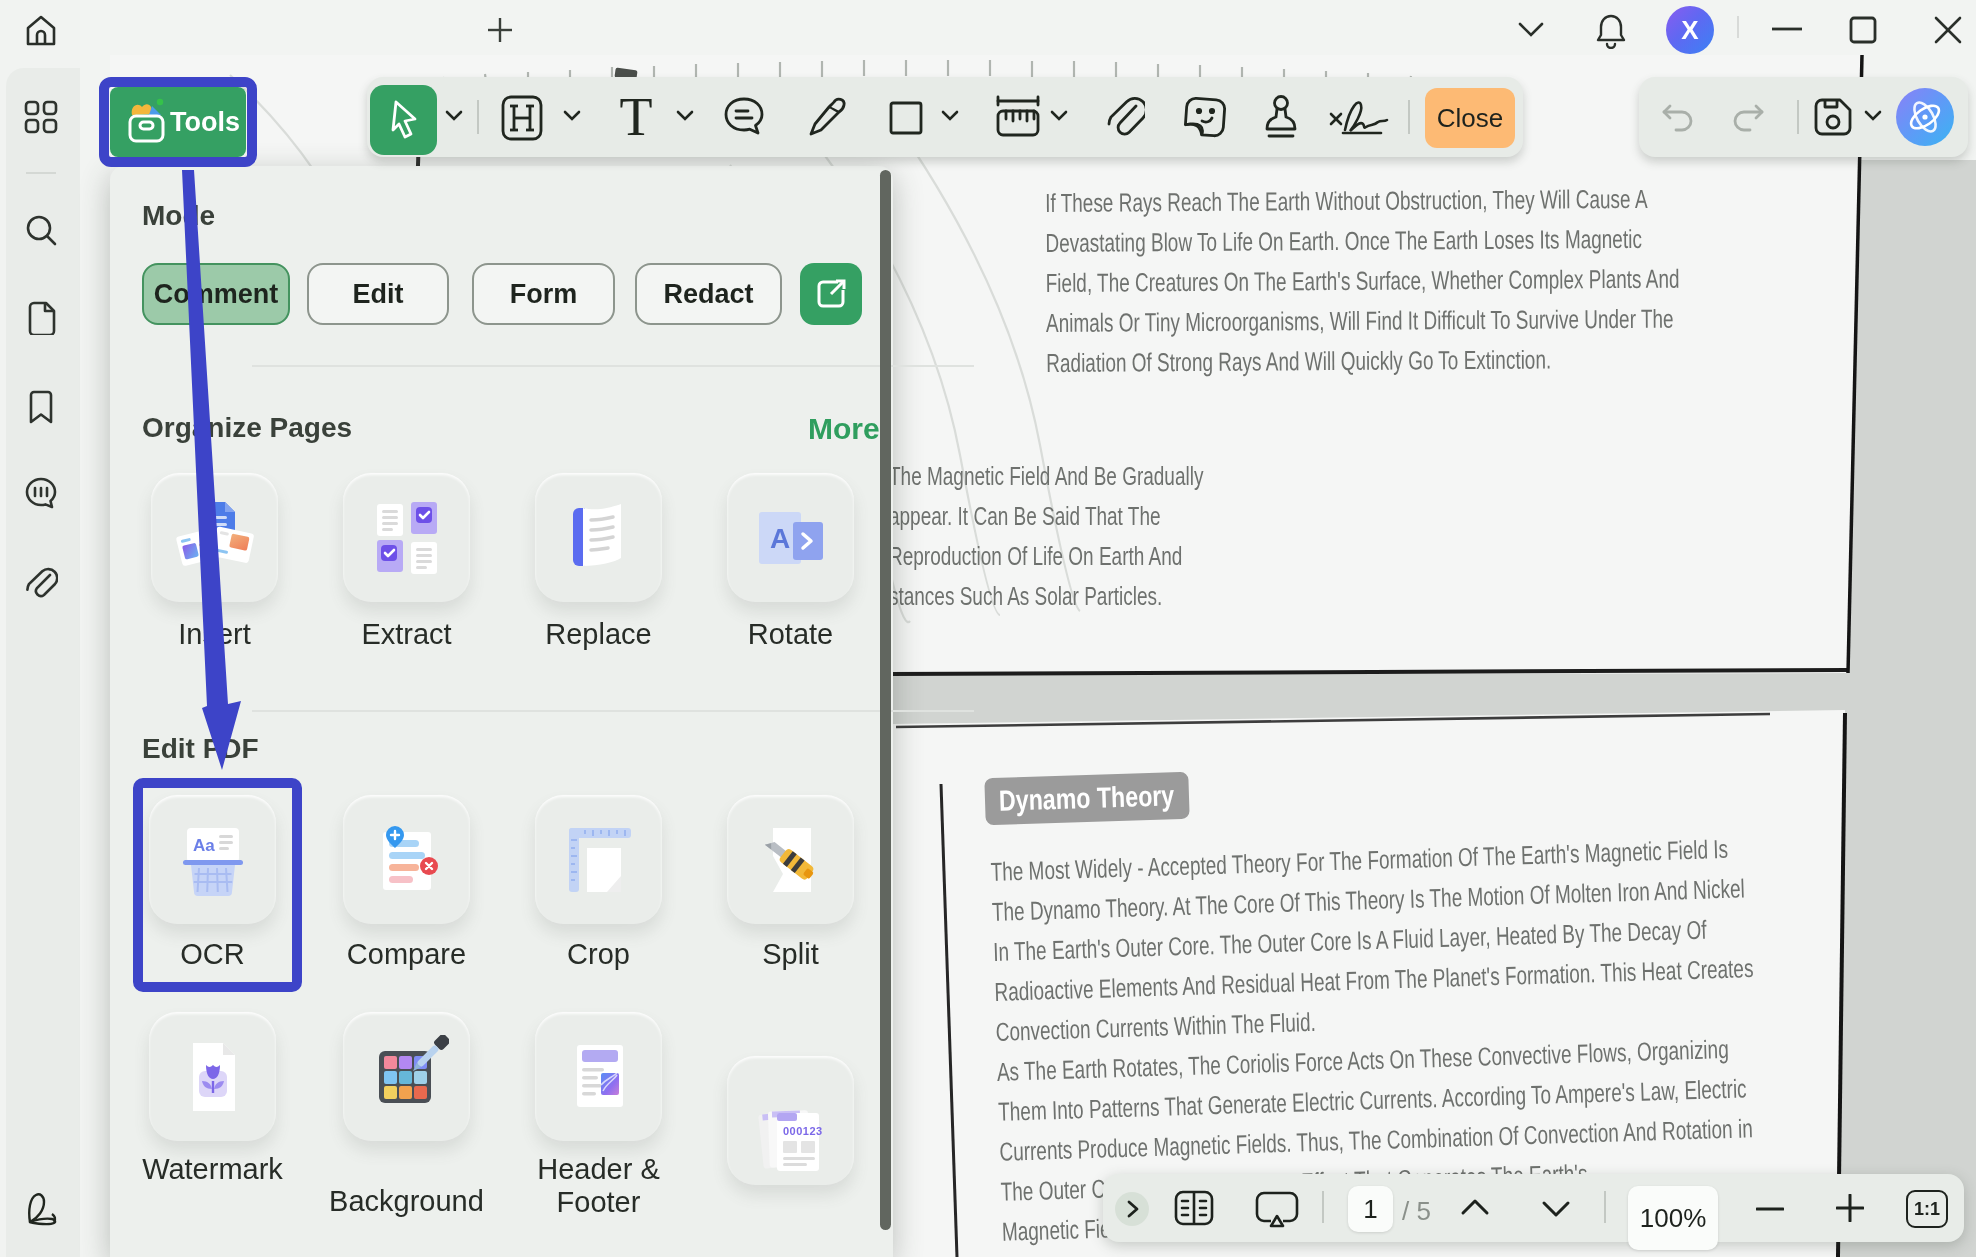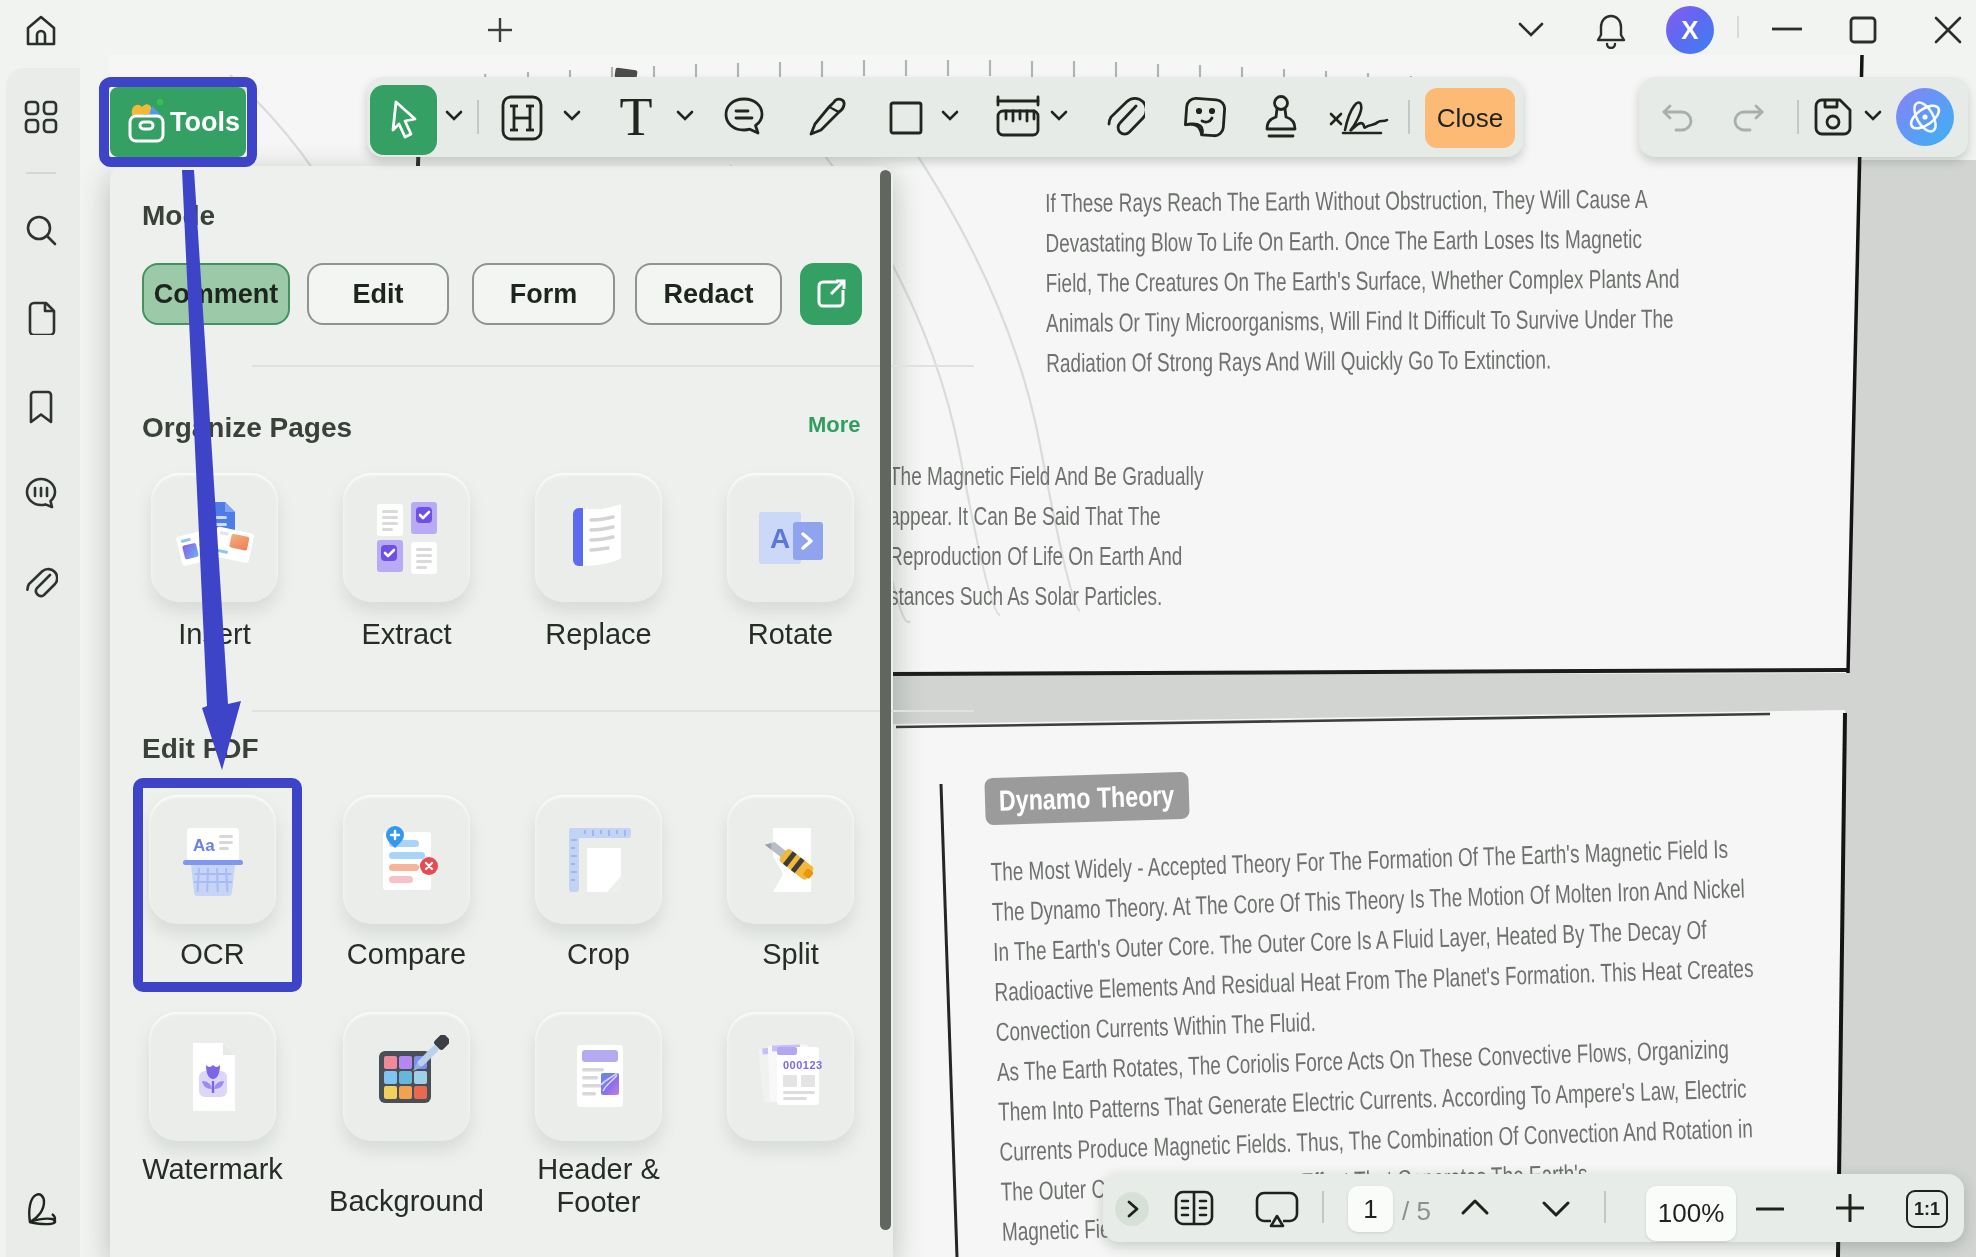--- a/index.html
+++ b/index.html
@@ -213,21 +213,21 @@
     <div class="modebtn" style="left:525px; width:147px;">Redact</div>
     <div class="abs" style="left:690px; top:97px; width:62px; height:62px; background:#35a063; border-radius:14px;">
       <svg width="62" height="62" viewBox="0 0 62 62" fill="none" stroke="#ffffff" stroke-width="3">
         <path d="M38 19 H23 a4 4 0 0 0 -4 4 v16 a4 4 0 0 0 4 4 h16 a4 4 0 0 0 4 -4 V27"></path>
         <line x1="31" y1="31" x2="44" y2="18"></line>
           <path d="M36 18 h8 v8" fill="none"></path>
       </svg>
     </div>
     <div class="divider" style="top:199px;"></div>
     <h3 style="position:absolute; left:32px; top:246px;">Organize Pages</h3>
-    <div class="abs" style="left:698px; top:246px; font-size:22px; font-weight:bold; color:#2f9e5e;">More</div>
+    <div class="abs" style="left:698px; top:246px; font-size:30px; font-weight:bold; color:#2f9e5e;">More</div>
     <div class="divider" style="top:544px;"></div>
     <h3 style="position:absolute; left:32px; top:567px;">Edit PDF</h3>
   </div>
 
   <div class="abs tile" style="left:151px; top:473px;">
     <svg width="84" height="84" viewBox="0 0 84 84">
       <defs>
         <linearGradient id="gIns1" x1="0" y1="0" x2="1" y2="1">
             <stop offset="0" stop-color="#8a5ce8"></stop>
             <stop offset="1" stop-color="#6ab2f2"></stop>
@@ -392,21 +392,21 @@
       <path d="M46 56 c4 -8 10 -10 14 -16 M44 50 c5 -6 10 -7 16 -12" stroke="#ffffff" stroke-width="1.6" fill="none" opacity="0.7"></path>
       <defs>
           <linearGradient id="gHF" x1="0" y1="0" x2="1" y2="1">
             <stop offset="0" stop-color="#5a8df5"></stop>
             <stop offset="0.6" stop-color="#8f6ff0"></stop>
             <stop offset="1" stop-color="#c77fd9"></stop>
           </linearGradient>
         </defs>
     </svg>
   </div>
-  <div class="abs tile" style="left:727px; top:1012px;">
+  <div class="abs tile" style="left:727px; top:1056px;align-items:flex-end;">
     <svg width="84" height="84" viewBox="0 0 84 84">
       <g transform="rotate(-6 30 40)">
           <rect x="12" y="12" width="40" height="54" rx="3" fill="#f1f1f1"></rect>
           <rect x="16" y="12" width="28" height="6" fill="#c9bff5"></rect>
         </g>
       <g transform="rotate(-2 38 42)">
           <rect x="20" y="10" width="40" height="56" rx="3" fill="#f8f8f8"></rect>
           <rect x="24" y="10" width="28" height="6" fill="#c9bff5"></rect>
         </g>
       <rect x="28" y="12" width="42" height="58" rx="3" fill="#ffffff"></rect>
@@ -569,17 +569,17 @@
     </svg>
   <div class="sep" style="left:1604px; top:1191px; height:32px;"></div>
   <svg class="abs" style="left:1756px; top:1206px;" width="28" height="6" viewBox="0 0 28 6">
       <line x1="1" y1="3" x2="27" y2="3" stroke="#1d221d" stroke-width="3.2" stroke-linecap="round"></line>
     </svg>
   <svg class="abs" style="left:1836px; top:1194px;" width="28" height="28" viewBox="0 0 28 28" stroke="#1d221d" stroke-width="3" stroke-linecap="round">
       <line x1="14" y1="1" x2="14" y2="27"></line>
       <line x1="1" y1="14" x2="27" y2="14"></line>
     </svg>
   <div class="abs" style="left:1402px; top:1196px; font-size:26px; color:#8a908a;">/ 5</div>
-  <div class="abs wbox" style="left:1628px; top:1186px; width:90px; height:55px;margin-left:18px;">100%</div>
+  <div class="abs wbox" style="left:1628px; top:1186px; width:90px; height:64px;">100%</div>
   <div class="abs wbox" style="left:1906px; top:1190px; width:42px; height:38px; background:transparent; box-shadow:none;
        border:2.6px solid #1d221d; border-radius:9px; font-size:18px; font-weight:bold;">1:1</div>
 
 </div>
 
 </body></html>

